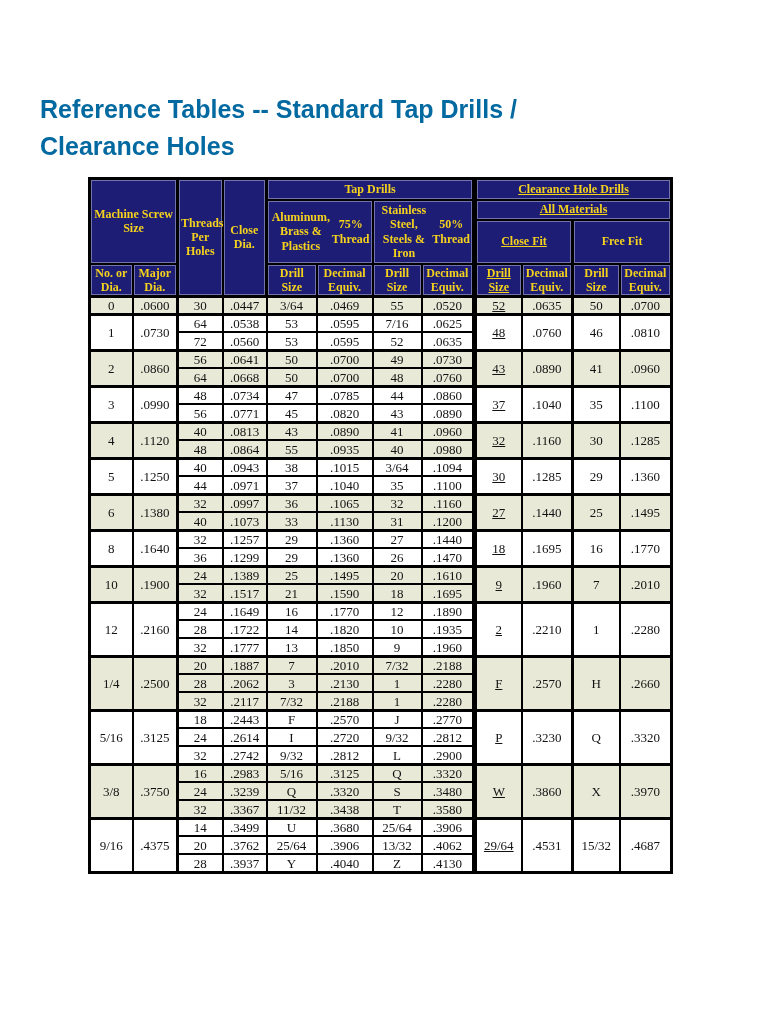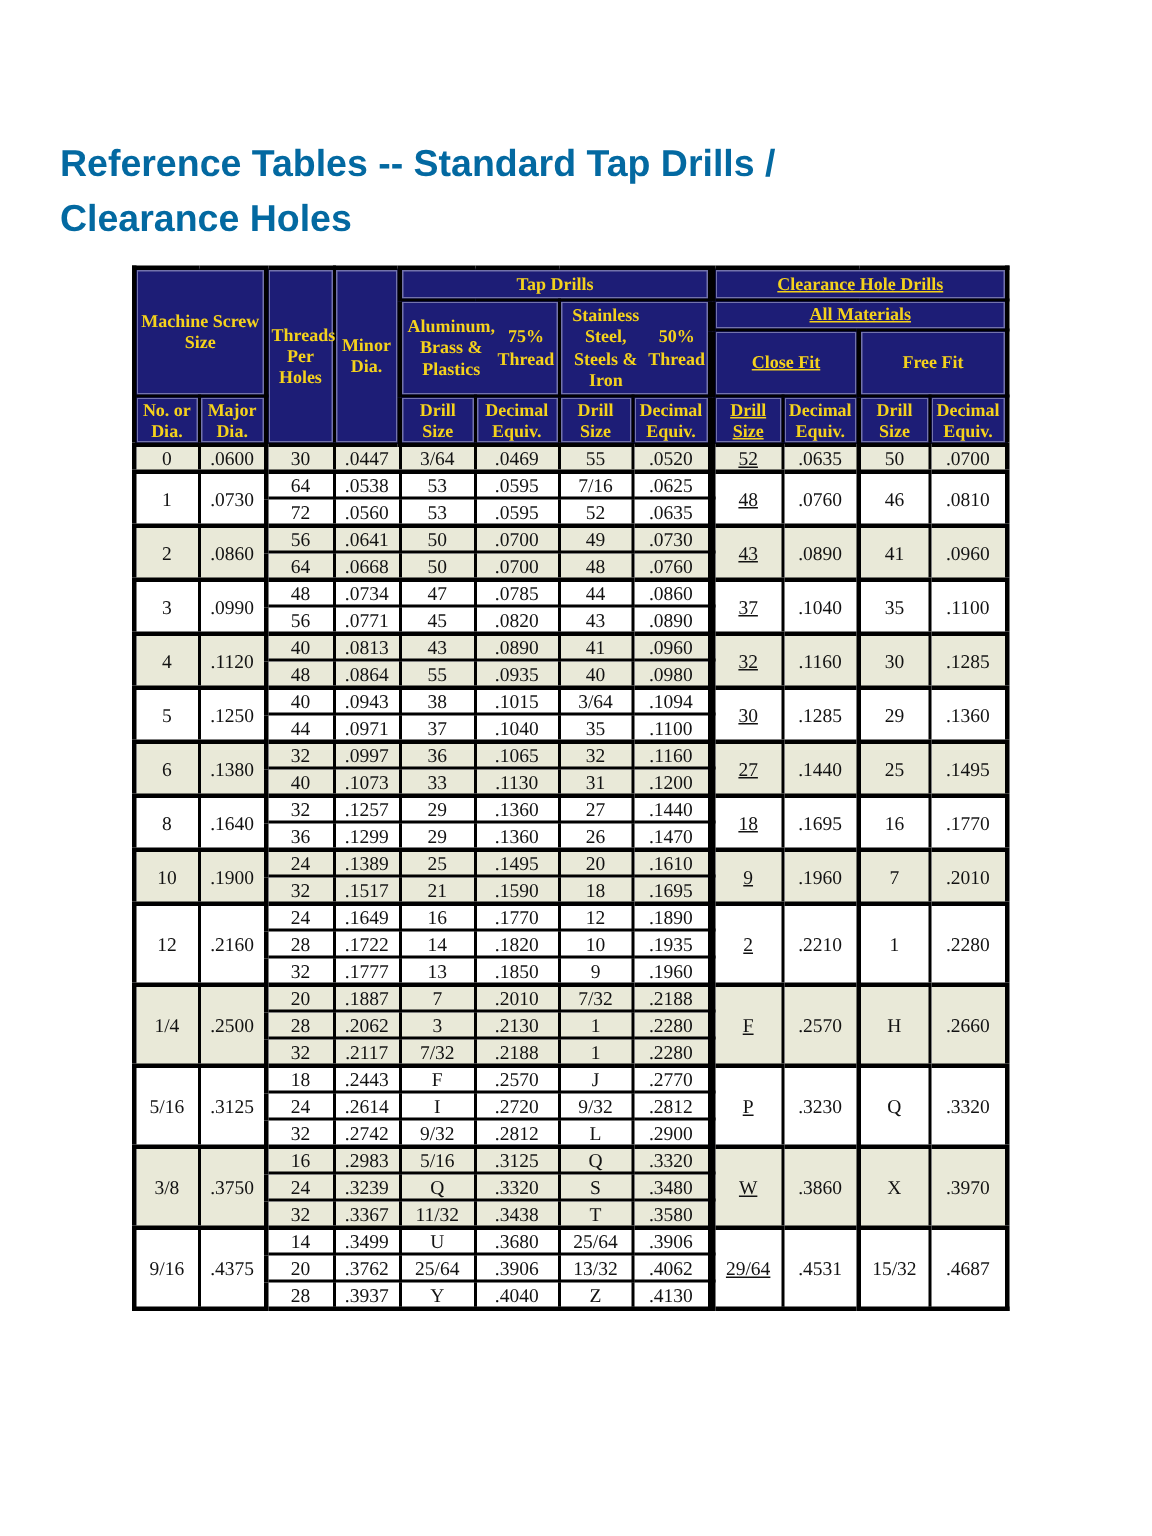--- a/index.html
+++ b/index.html
@@ -90,21 +90,21 @@
         <col style="width:53px">
       <col style="width:47px">
         <col style="width:51px">
         <col style="width:47px">
         <col style="width:52px">
     </colgroup>
     <thead>
       <tr class="hr1">
         <th colspan="2" rowspan="3">Machine Screw Size</th>
         <th rowspan="4" class="bl3">Threads Per Holes</th>
-        <th rowspan="4">Minor Dia.</th>
+        <th rowspan="4">Close Dia.</th>
         <th colspan="4" class="bl3">Tap Drills</th>
         <th colspan="4" class="bl5">Clearance Hole Drills</th>
       </tr>
       <tr class="hr2">
         <th colspan="2" rowspan="2" class="bl3">
           <div class="dual-inner">
             <span>Aluminum, Brass &amp; Plastics</span>
             <span>75% Thread</span>
           </div>
         </th>

